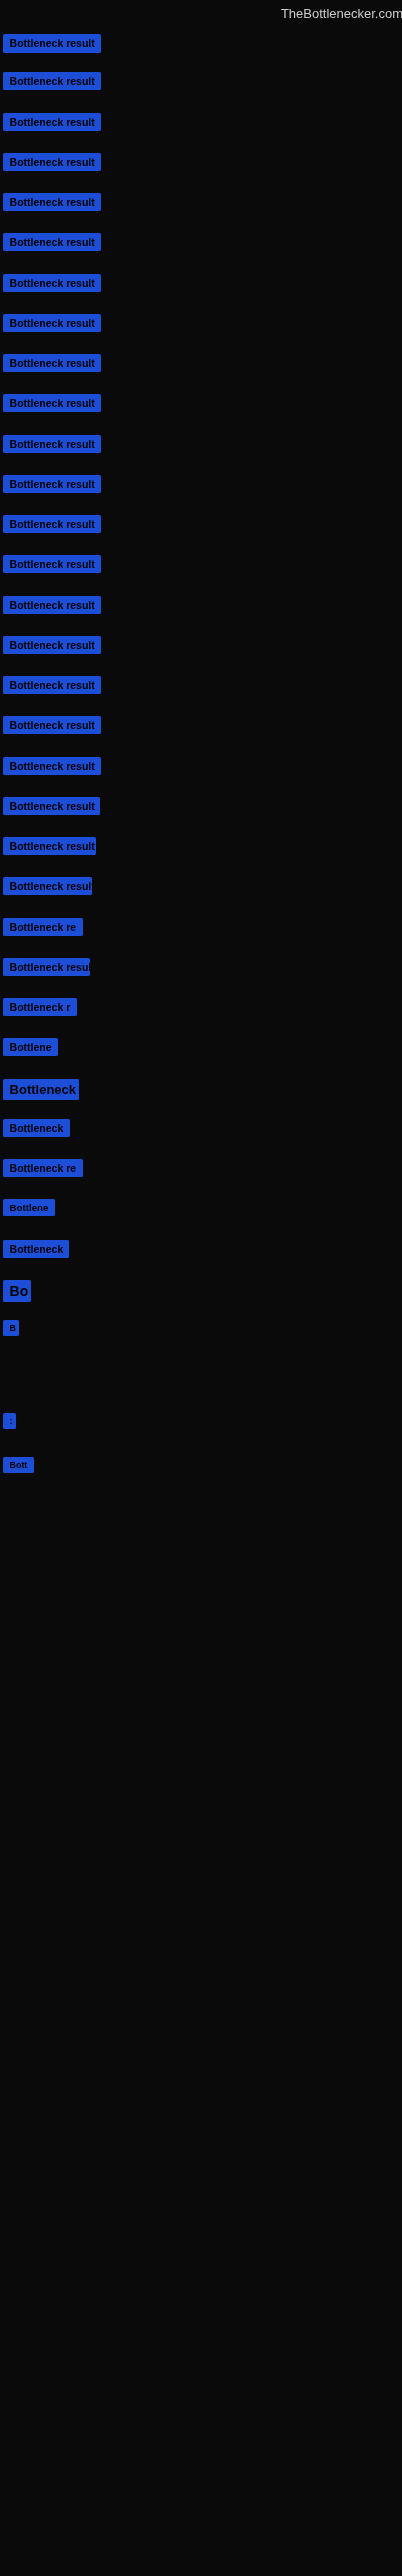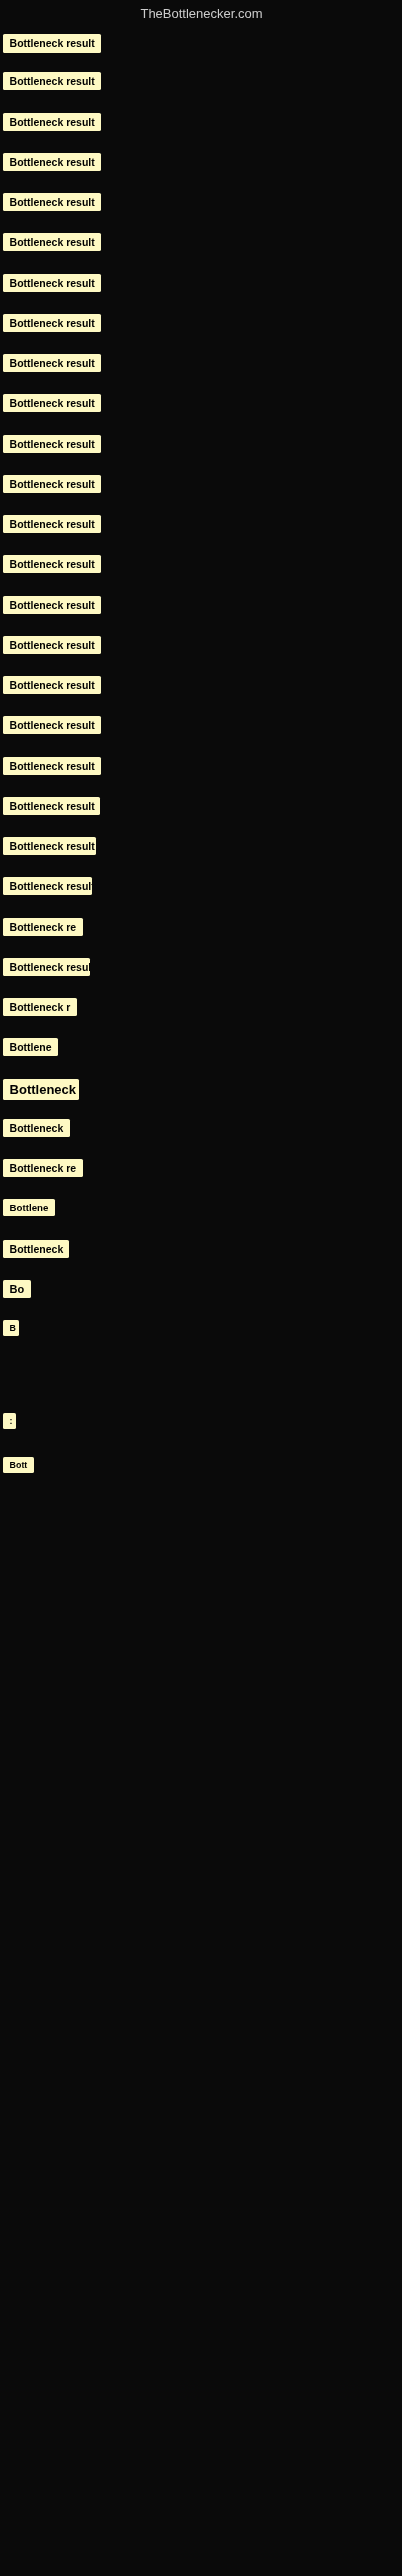--- a/index.html
+++ b/index.html
@@ -8,29 +8,29 @@
       box-sizing: border-box;
     }
     body {
       background-color: #0a0a0a;
       width: 403px;
       min-height: 2576px;
       font-family: Arial, sans-serif;
       position: relative;
     }
     .site-title {
-      text-align: center;
+      text-align: right;
       color: #cccccc;
       font-size: 13px;
       padding: 6.4px 0;
       font-weight: normal;
     }
     .bottleneck-label {
       display: inline-block;
-      background-color: #fef9c3;
+      background-color: #1d4ed8;
       color: #000;
       font-size: 10.5px;
       font-weight: bold;
       padding: 3.2px 6.4px;
       border-radius: 1.6px;
       white-space: nowrap;
       overflow: hidden;
     }
     .row {
       position: absolute;
@@ -67,18 +67,18 @@
     <div class="row" style="top: 849px; left: 3.2px;"><span class="bottleneck-label" style="max-width: 89px; font-size: 10.5px;">Bottleneck result</span></div>
     <div class="row" style="top: 890px; left: 3.2px;"><span class="bottleneck-label" style="max-width: 85px; font-size: 10.5px;">Bottleneck re</span></div>
     <div class="row" style="top: 930px; left: 3.2px;"><span class="bottleneck-label" style="max-width: 87px; font-size: 10.5px;">Bottleneck resul</span></div>
     <div class="row" style="top: 970px; left: 3.2px;"><span class="bottleneck-label" style="max-width: 76px; font-size: 10.5px;">Bottleneck r</span></div>
     <div class="row" style="top: 1010px; left: 3.2px;"><span class="bottleneck-label" style="max-width: 64px; font-size: 10.5px;">Bottlene</span></div>
     <div class="row" style="top: 1051px; left: 3.2px;"><span class="bottleneck-label" style="max-width: 76px; font-size: 13px;">Bottleneck n</span></div>
     <div class="row" style="top: 1091px; left: 3.2px;"><span class="bottleneck-label" style="max-width: 68px; font-size: 10.5px;">Bottleneck</span></div>
     <div class="row" style="top: 1131px; left: 3.2px;"><span class="bottleneck-label" style="max-width: 81px; font-size: 10.5px;">Bottleneck re</span></div>
     <div class="row" style="top: 1171px; left: 3.2px;"><span class="bottleneck-label" style="max-width: 60px; font-size: 9.7px;">Bottlene</span></div>
     <div class="row" style="top: 1212px; left: 3.2px;"><span class="bottleneck-label" style="max-width: 66px; font-size: 10.5px;">Bottleneck</span></div>
-    <div class="row" style="top: 1252px; left: 3.2px;"><span class="bottleneck-label" style="max-width: 28px; font-size: 11px;">Bo</span></div>
+    <div class="row" style="top: 1252px; left: 3.2px;"><span class="bottleneck-label" style="max-width: 28px; font-size: 14px;">Bo</span></div>
     <div class="row" style="top: 1292px; left: 3.2px;"><span class="bottleneck-label" style="max-width: 16px; font-size: 8.9px;">B</span></div>
     <div class="row" style="top: 1385px; left: 3.2px;"><span class="bottleneck-label" style="max-width: 9.7px; font-size: 8.9px;">:</span></div>
     <div class="row" style="top: 1429px; left: 3.2px;"><span class="bottleneck-label" style="max-width: 32px; font-size: 8.9px;">Bott</span></div>
   </div>
 
 
 </body></html>

